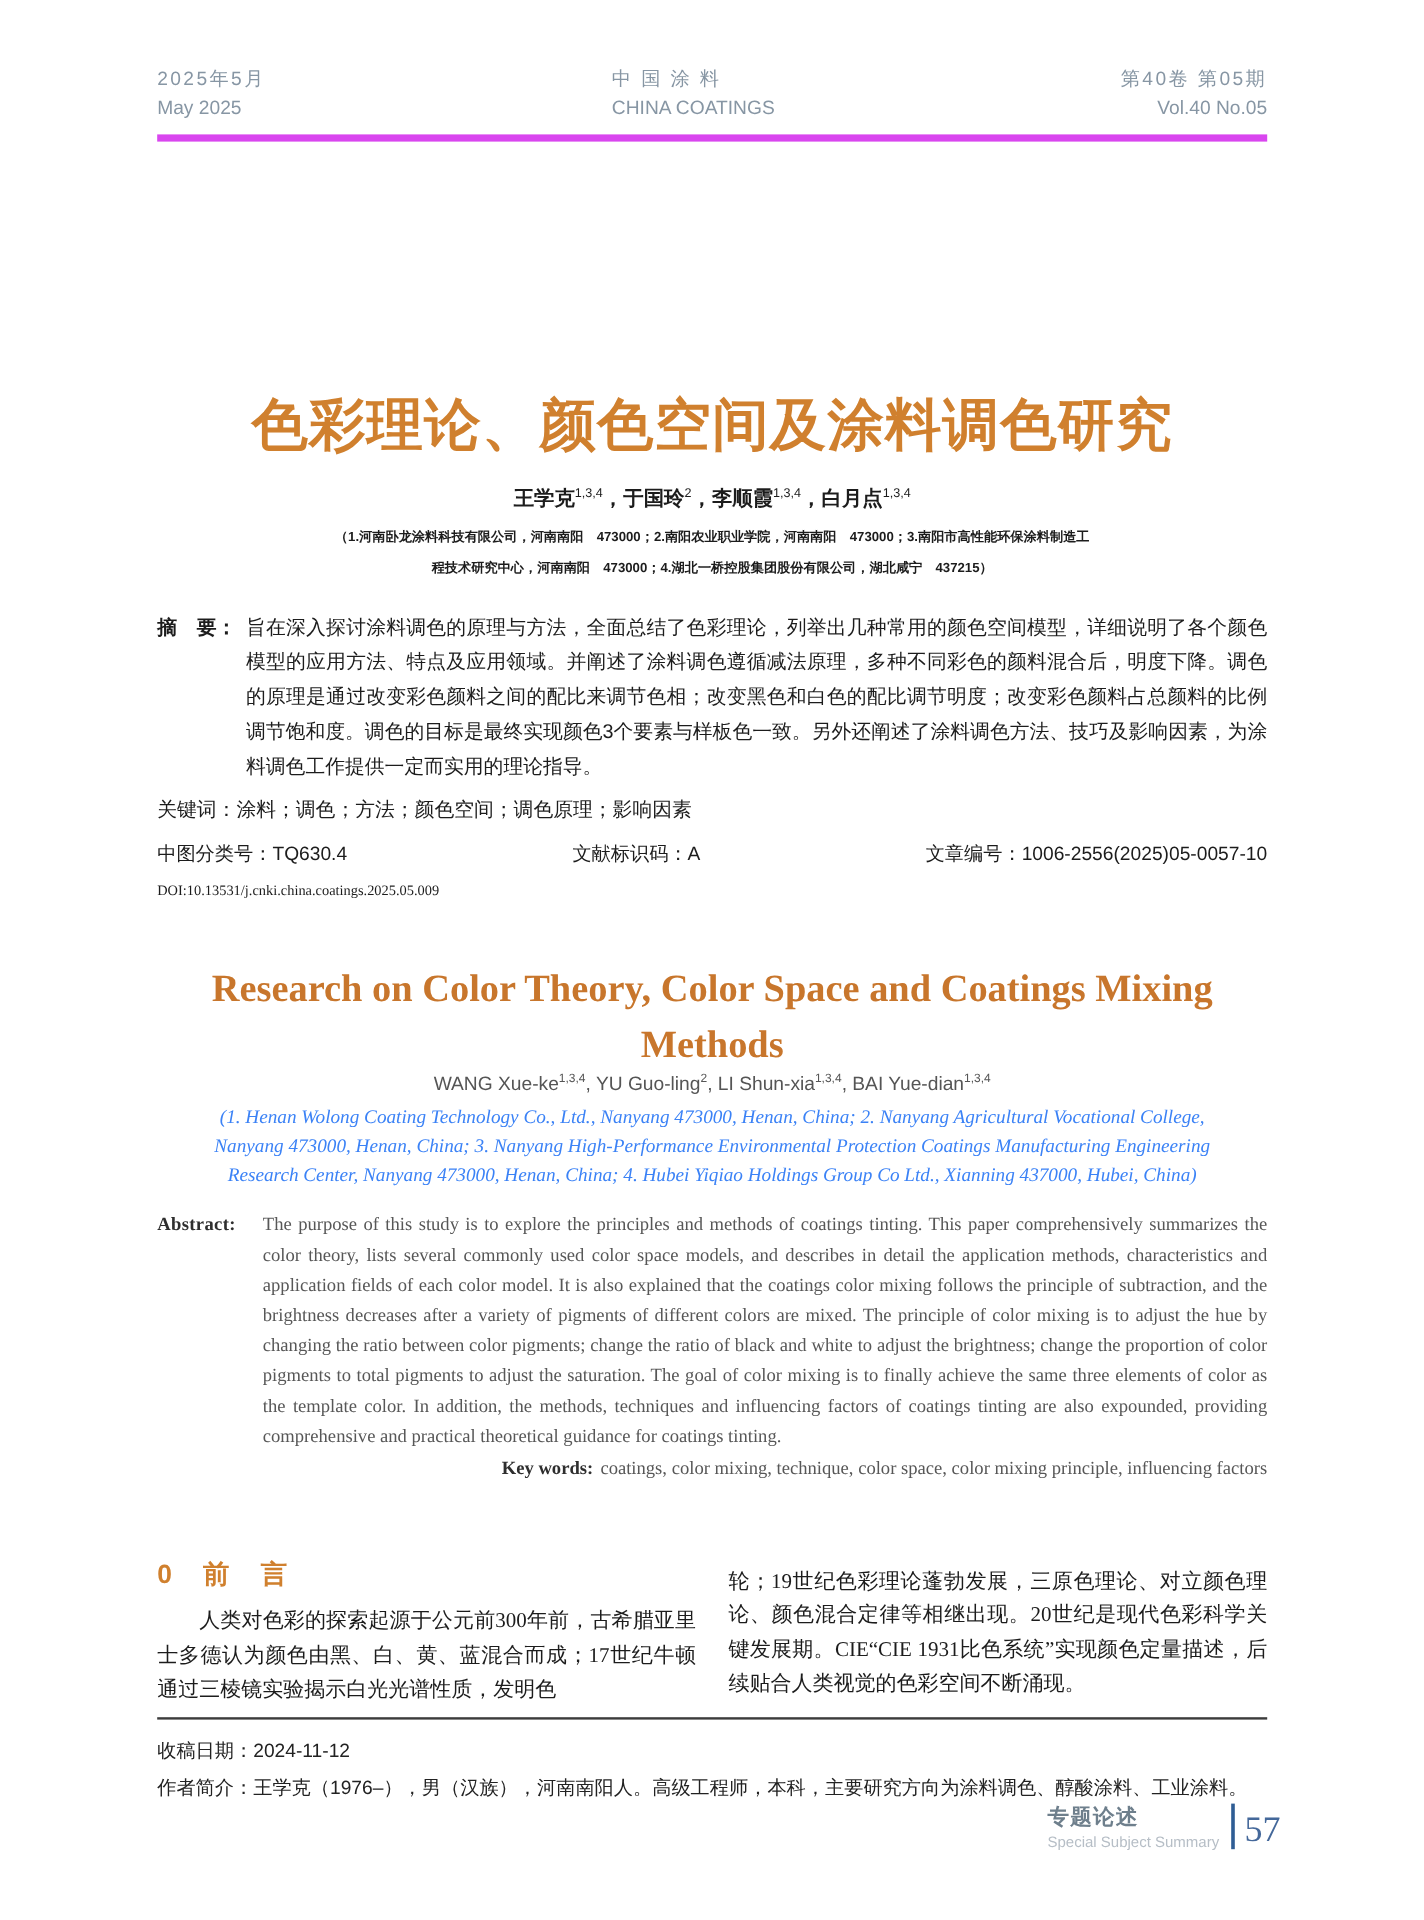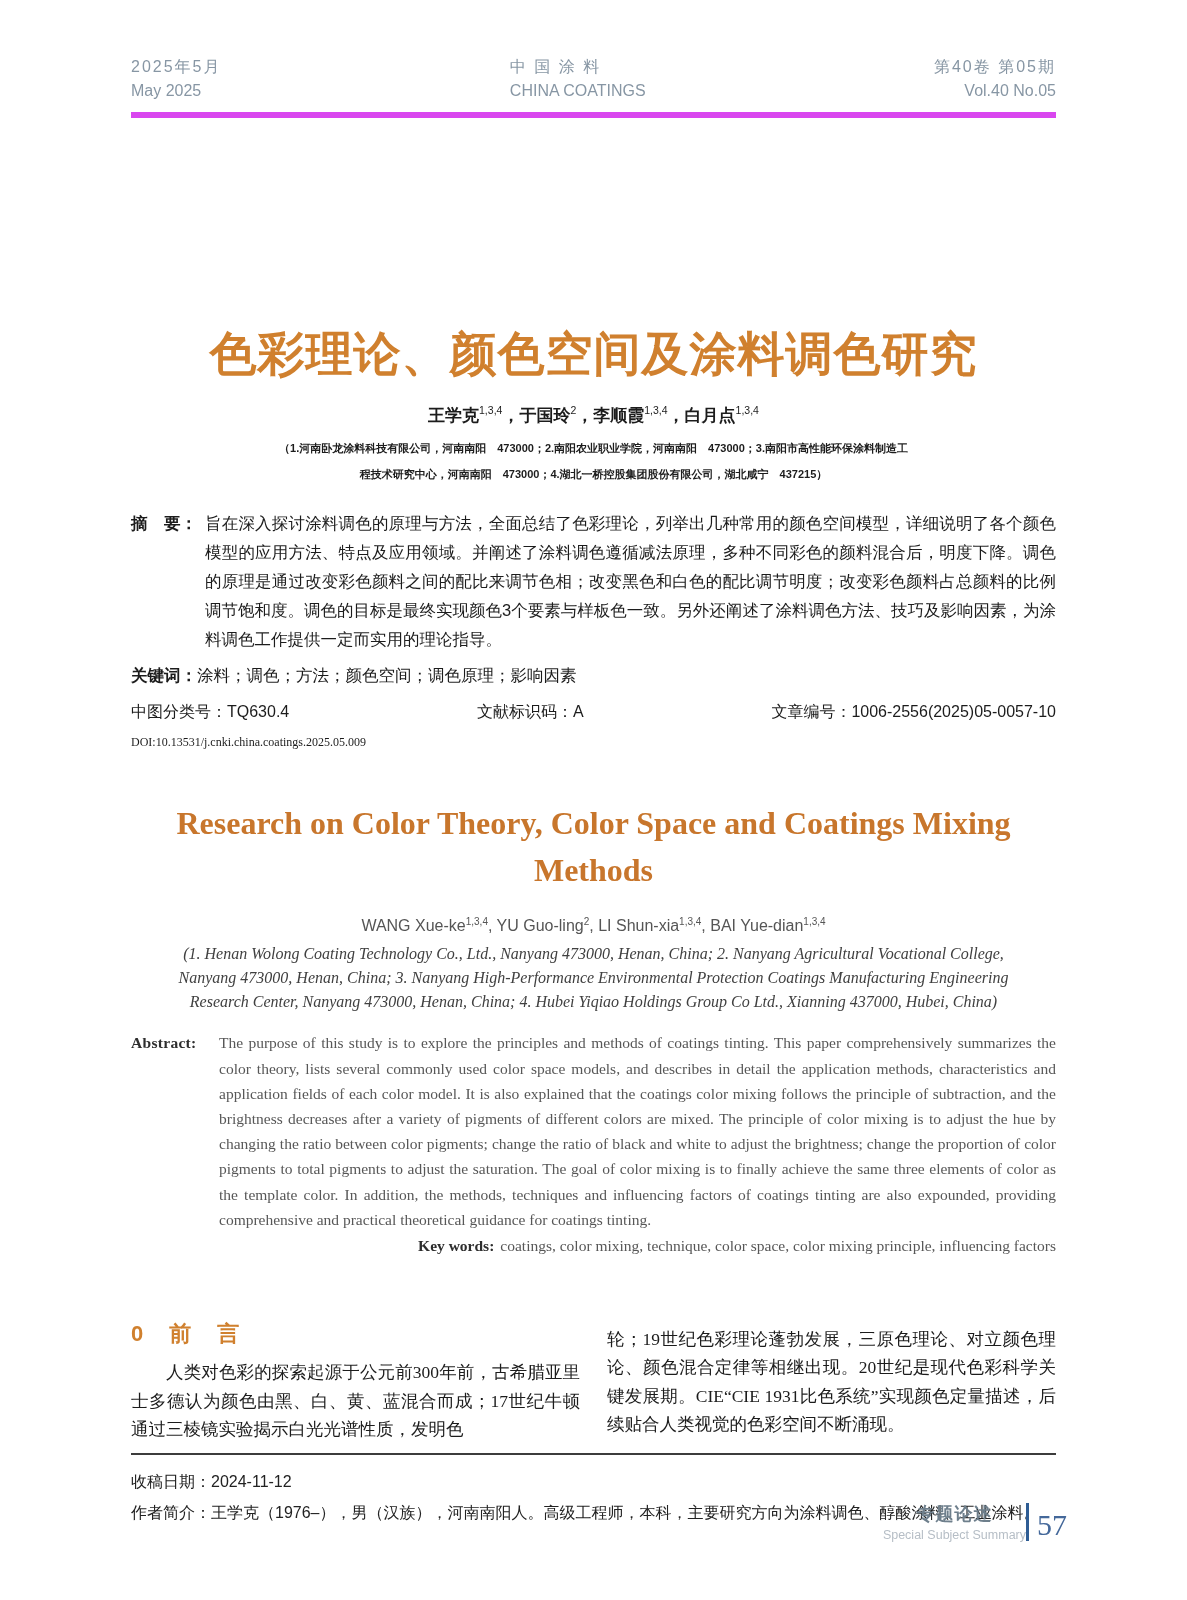--- a/index.html
+++ b/index.html
@@ -29,35 +29,35 @@
   }
   .authors-zh { margin-top:18px; text-align:center; font-size:17px; font-weight:bold; }
   .authors-zh sup { font-size:10.5px; font-weight:normal; }
   .affil-zh { margin-top:8px; text-align:center; font-size:11px; font-weight:600; line-height:26px; }
 
   
   .abs-zh { display:flex; margin-top:22px; font-size:16.5px; line-height:29px; }
   .abs-zh .lbl { flex:0 0 74px; font-weight:bold; white-space:nowrap; }
   .abs-zh .txt { flex:1; text-align:justify; }
   .kw-zh { display:flex; margin-top:7px; font-size:16.5px; line-height:28px; }
-  .kw-zh .lbl { font-weight:bold; white-space:nowrap; }
+  .kw-zh .lbl { font-weight:normal; white-space:nowrap; }
 
   .meta-row { display:flex; justify-content:space-between; margin-top:13px; font-size:16px; }
   .doi-line { margin-top:12px; font-family:"Liberation Serif", serif; font-size:12px; }
 
   
   .title-en {
     margin-top:50px; text-align:center; color:#c8762c;
     font-family:"Liberation Serif", serif; font-weight:bold;
     font-size:32px; line-height:47px;
   }
-  .authors-en { margin-top:22px; text-align:center; font-size:16px; color:#555; }
+  .authors-en { text-align:center; font-size:16px; color:#555; }
   .authors-en sup { font-size:10px; }
   .affil-en {
-    margin-top:7px; text-align:center; color:#404040;
+    margin-top:7px; text-align:center; color:#3b82f6;
     font-family:"Liberation Serif", serif; font-style:italic;
     font-size:16px; line-height:24px;
   }
 
   
   .abs-en { display:flex; margin-top:16px; font-family:"Liberation Serif", serif; font-size:15.5px; line-height:25.2px; color:#575757; }
   .abs-en .lbl { flex:0 0 88px; font-weight:bold; color:#2e2e2e; letter-spacing:.3px; }
   .abs-en .txt { flex:1; text-align:justify; }
   .kw-en { display:flex; margin-top:1px; font-family:"Liberation Serif", serif; font-size:15.5px; line-height:25px; color:#575757;justify-content:flex-end; }
   .kw-en .lbl { font-weight:bold; color:#2e2e2e; white-space:nowrap; margin-right:6px; }
@@ -71,21 +71,21 @@
 
   
   .foot-rule { margin-top:9px; border-top:2px solid #3c3c3c; width:100%; }
   .foot-note { margin-top:11px; font-size:16px; line-height:31px; color:#222; }
 
   
   .page-footer {
     position:absolute; top:1502px; right:120px;
     display:flex; align-items:center;
   }
-  .pf-labels { text-align:center; }
+  .pf-labels { text-align:left; padding-right:10px; }
   .pf-zh { color:#6e7f8c; font-size:18px; font-weight:bold; letter-spacing:1px; }
   .pf-en { color:#b6bec6; font-size:12.5px; margin-top:2px; }
   .pf-bar { width:3px; height:38px; background:#2f5d94; }
   .pf-num { color:#44689a; font-family:"Liberation Serif", serif; font-size:30px; padding-left:8px; padding-top:6px; }
 </style>
 </head>
 <body>
 
 <div class="page">
   <div class="content">

